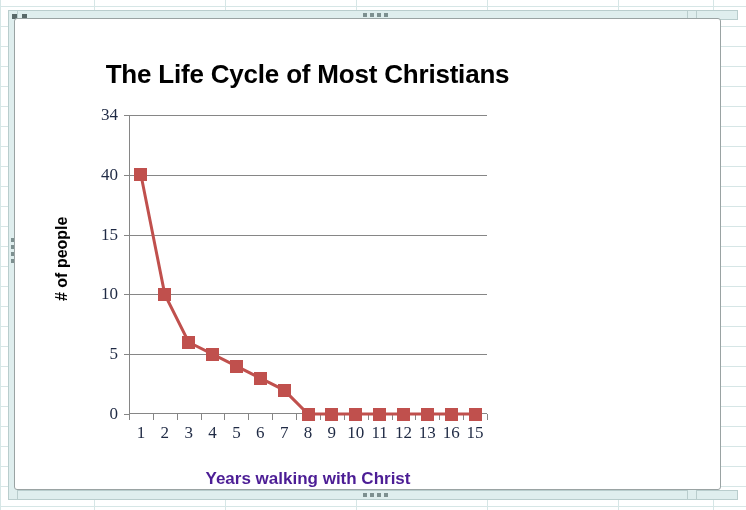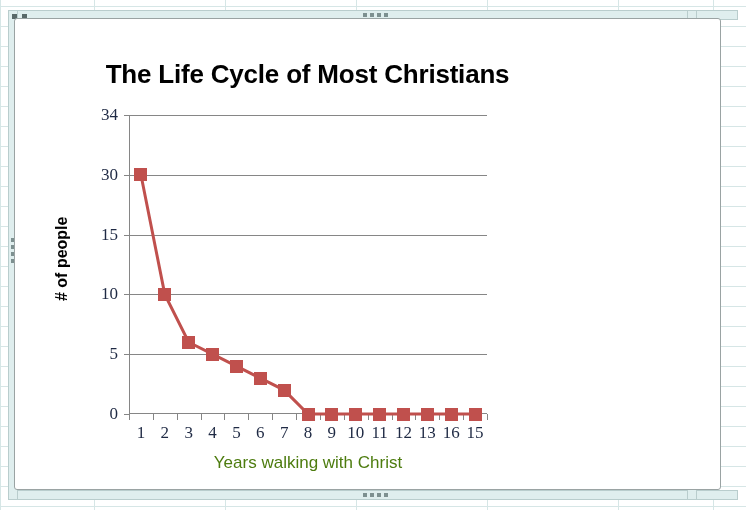--- a/index.html
+++ b/index.html
@@ -196,26 +196,26 @@
     transform: rotate(-90deg);
     transform-origin: left top;
     font-size: 16px;
     font-weight: bold;
     color: #000000;
     white-space: nowrap;
   }
   #x-axis-title {
     position: absolute;
     left: 114px;
-    top: 434px;
+    top: 450px;
     width: 358px;
     text-align: center;
     font-size: 17px;
-    font-weight: normal;
-    color: #4d7c0f;
+    font-weight: bold;
+    color: #4c1d95;
   }
 
   #legend {
     position: absolute;
     left: 500px;
     top: 260px;
     display: flex;
     align-items: flex-start;
     gap: 6px;
   }
@@ -341,21 +341,21 @@
       <div id="ytick-layer">
           <div class="y-tick" style="top: 299px;"></div>
           <div class="y-label" style="top: 299px;">0</div>
           <div class="y-tick" style="top: 239.2px;"></div>
           <div class="y-label" style="top: 239.2px;">5</div>
           <div class="y-tick" style="top: 179.4px;"></div>
           <div class="y-label" style="top: 179.4px;">10</div>
           <div class="y-tick" style="top: 119.6px;"></div>
           <div class="y-label" style="top: 119.6px;">15</div>
           <div class="y-tick" style="top: 59.8px;"></div>
-          <div class="y-label" style="top: 59.8px;">30</div>
+          <div class="y-label" style="top: 59.8px;">40</div>
           <div class="y-tick" style="top: 0px;"></div>
           <div class="y-label" style="top: 0px;">34</div>
         </div>
       <div id="xtick-layer">
           <div class="x-tick" style="left: 0px;"></div>
           <div class="x-tick" style="left: 23.8667px;"></div>
           <div class="x-tick" style="left: 47.7333px;"></div>
           <div class="x-tick" style="left: 71.6px;"></div>
           <div class="x-tick" style="left: 95.4667px;"></div>
           <div class="x-tick" style="left: 119.333px;"></div>

